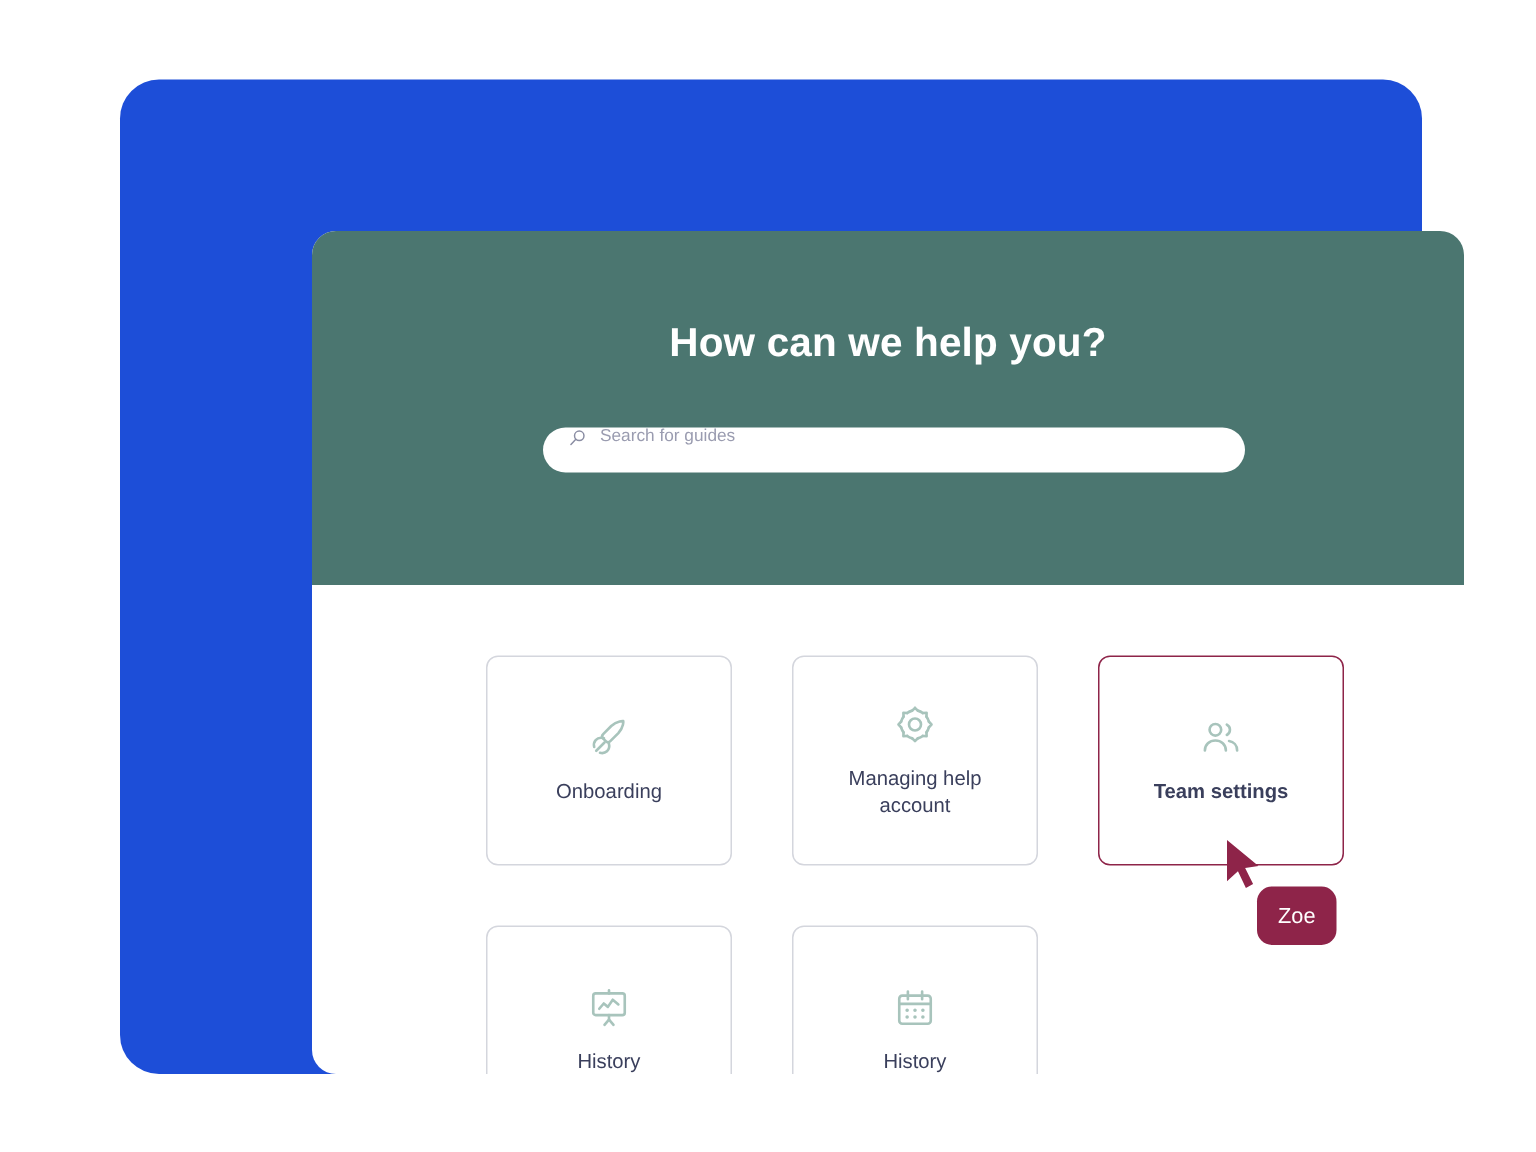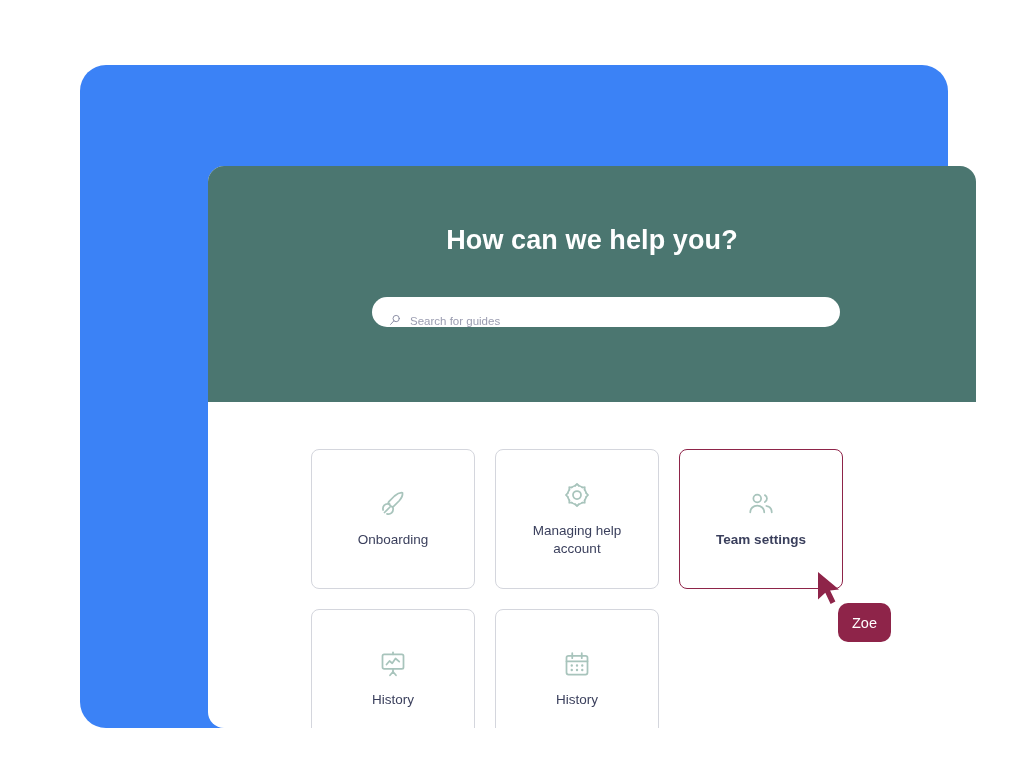--- a/index.html
+++ b/index.html
@@ -12,23 +12,22 @@
     overflow: hidden;
   }
 
   
   #device-frame {
     position: absolute;
     left: 80px;
     top: 53px;
     width: 868px;
     height: 663px;
-    background: #3b82f6;
+    background: #1d4ed8;
     border-radius: 26px;
-    margin-top: 12px;
   }
 
   
   #app-window {
     position: absolute;
     left: 128px;
     top: 101px;
     width: 768px;
     height: 562px;
     background: #ffffff;
@@ -54,28 +53,28 @@
     text-align: center;
     color: #ffffff;
     font-size: 27px;
     font-weight: bold;
     letter-spacing: 0.1px;
   }
 
   
   #search-box {
     position: absolute;
-    left: 164px;
+    left: 154px;
     top: 131px;
     width: 468px;
     height: 30px;
     background: #ffffff;
     border-radius: 15px;
     display: flex;
-    align-items: flex-end;
+    align-items: flex-start;
     box-sizing: border-box;
     padding-left: 16px;
   }
 
   #search-icon {
     width: 14px;
     height: 14px;
     flex: 0 0 auto;
     margin-right: 8px;
     display: block;
@@ -89,28 +88,29 @@
     font-size: 11.5px;
     color: #3a3f5c;
     width: 380px;
     padding: 0;
   }
   #search-input::placeholder { color: #9a9cb0; }
 
   
   #card-grid {
     position: absolute;
-    left: 103px;
+    left: 116px;
     top: 283px;
     width: 532px;
     display: grid;
     grid-template-columns: repeat(3, 164px);
     grid-template-rows: 140px 140px;
     column-gap: 20px;
     row-gap: 20px;
+    gap: 40px;
   }
 
   .card {
     position: relative;
     background: #ffffff;
     border: 1px solid #d4d6dd;
     border-radius: 8px;
     box-sizing: border-box;
     display: flex;
     flex-direction: column;

